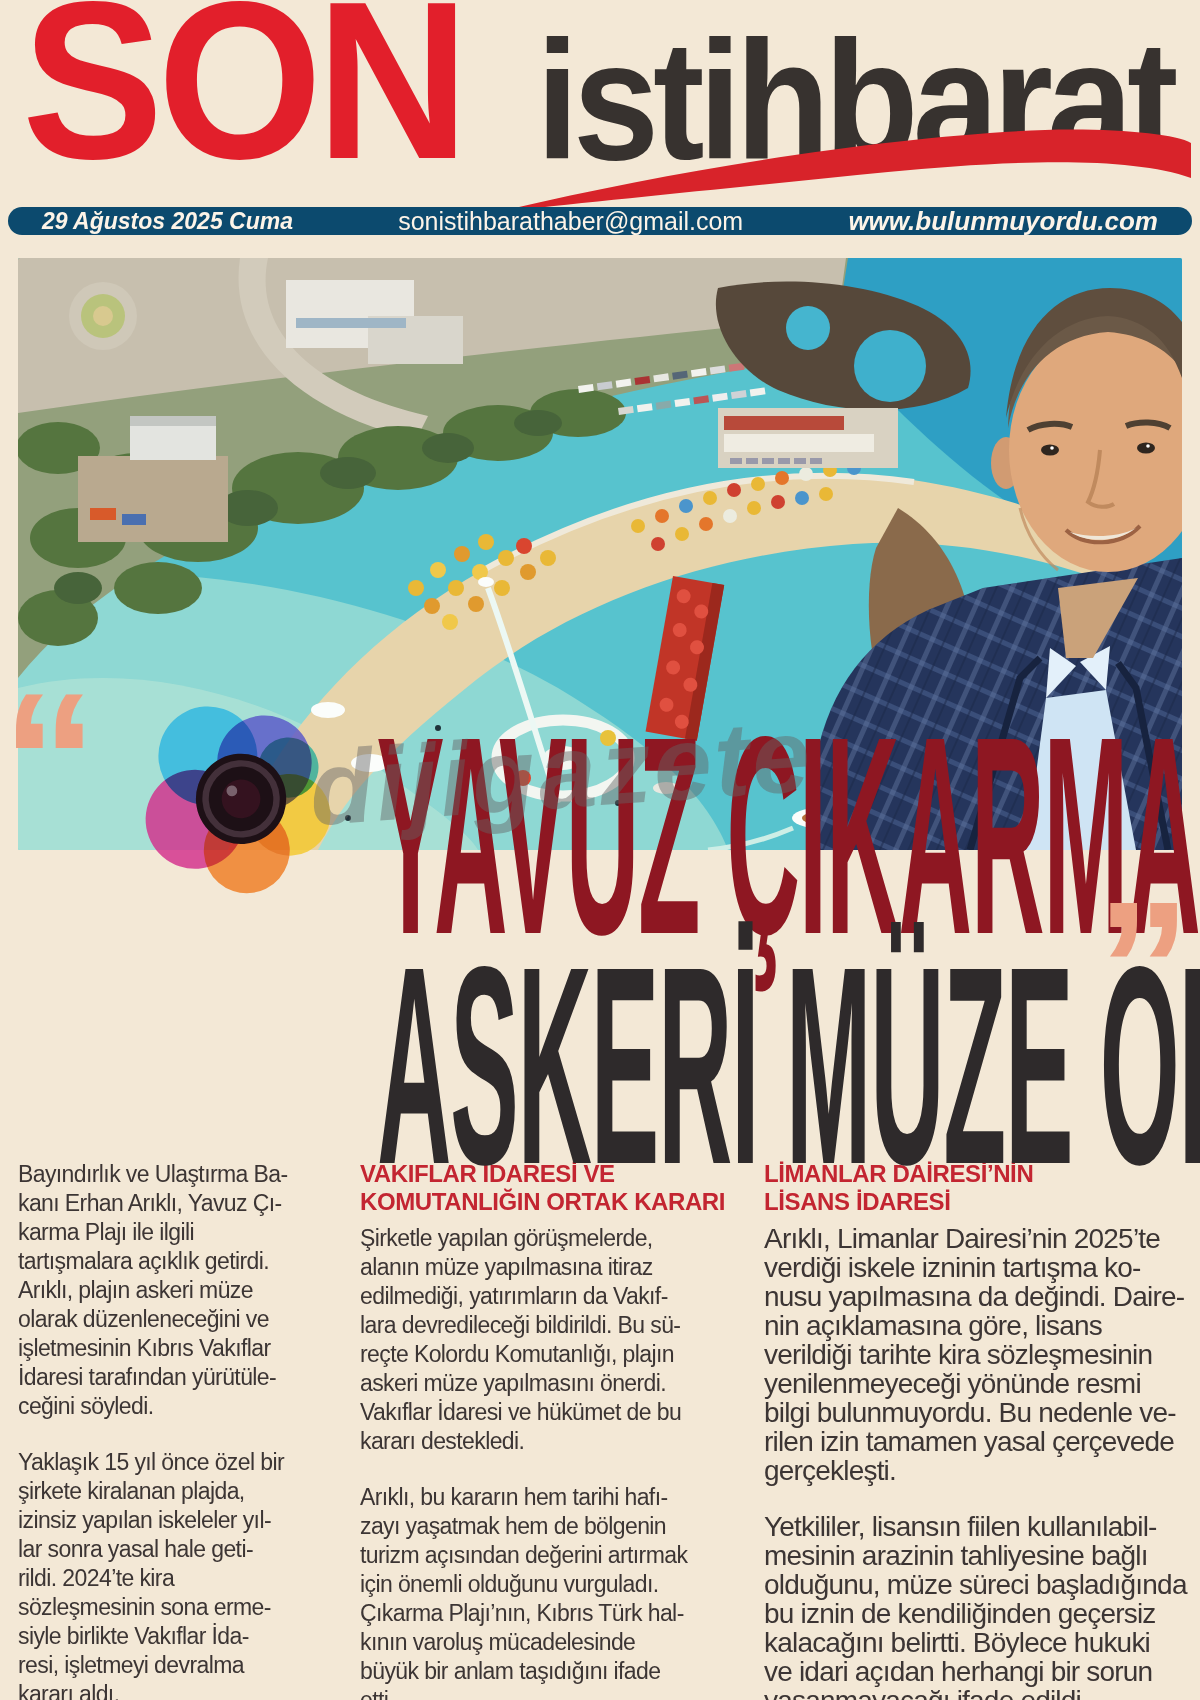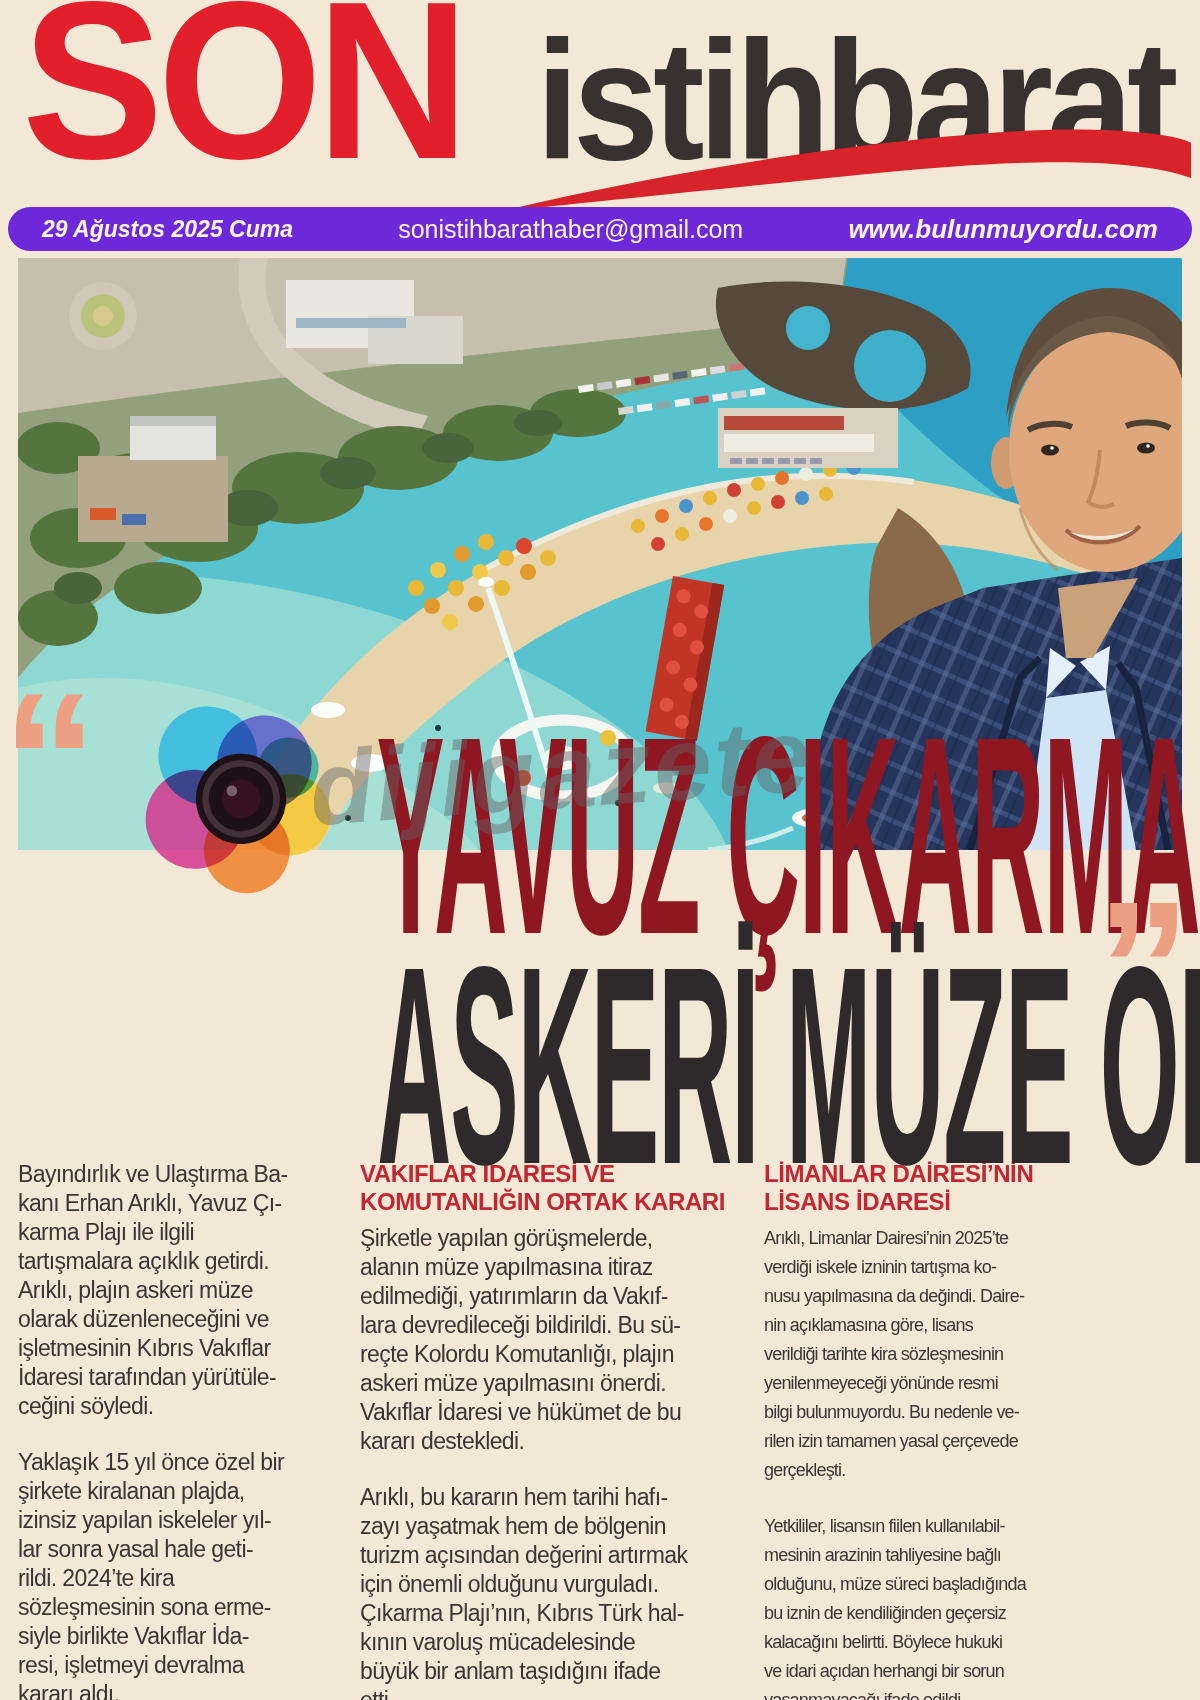--- a/index.html
+++ b/index.html
@@ -6,21 +6,21 @@
   body{background:#888;font-family:"Liberation Sans","DejaVu Sans",sans-serif;}
   .page{position:relative;width:1200px;height:1700px;margin:0 auto;background:#f3e8d6;overflow:hidden;padding-left:40px;}
 
   
   .masthead{position:absolute;left:0;top:0;width:1200px;height:205px;}
   .logo-son{position:absolute;left:22px;top:-32px;font-size:212px;line-height:212px;font-weight:bold;color:#e21f2b;letter-spacing:-6px;transform:scaleY(1.06);transform-origin:left top;}
   .logo-rest{position:absolute;left:536px;top:16px;font-size:180px;line-height:180px;font-weight:bold;color:#37322f;letter-spacing:-7px;transform:scale(.86,.94);transform-origin:left top;}
   .swoosh{position:absolute;left:490px;top:122px;width:706px;height:92px;}
 
   
-  .infobar{position:absolute;left:8px;top:207px;width:1184px;height:44px;background:#6d28d9;border-radius:23px;display:flex;align-items:center;justify-content:space-between;padding:0 34px;box-sizing:border-box;color:#fdf4e8;}
+  .infobar{position:absolute;left:8px;top:207px;width:1184px;height:28px;background:#0c4a6e;border-radius:23px;display:flex;align-items:center;justify-content:space-between;padding:0 34px;box-sizing:border-box;color:#fdf4e8;}
   .infobar .date{font-size:23px;font-weight:bold;font-style:italic;}
   .infobar .email{font-size:25px;}
   .infobar .site{font-size:26px;font-weight:bold;font-style:italic;}
 
   
   .photo{position:absolute;left:18px;top:258px;width:1164px;height:592px;overflow:hidden;border-radius:2px;z-index:5;}
   .photo svg{display:block;}
 
   
   .hl{position:absolute;left:0;width:1200px;text-align:center;z-index:10;pointer-events:none;}
@@ -37,21 +37,21 @@
   .watermark{position:absolute;left:128px;top:660px;width:1000px;display:flex;align-items:center;transform:rotate(-4deg);z-index:20;pointer-events:none;}
   .wm-text{font-size:104px;font-weight:bold;font-style:italic;color:rgba(100,100,100,.45);letter-spacing:3px;margin-left:-34px;}
 
   
   .col{position:absolute;top:1160px;color:#3c3534;}
   .col-1{left:18px;width:318px;}
   .col-2{left:360px;width:398px;}
   .col-3{left:764px;width:428px;}
   .col-heading{font-size:24px;line-height:28px;font-weight:bold;color:#c32531;text-align:left;white-space:pre-line;margin-bottom:8px;letter-spacing:-0.4px;}
   .body-par{font-size:23px;line-height:29px;letter-spacing:-0.6px;white-space:pre-line;margin:0 0 27px 0;font-weight:500;}
-  .col-3 .body-par{font-size:18px;letter-spacing:-0.8px;}
+  .col-3 .body-par{font-size:28px;letter-spacing:-0.8px;}
 </style>
 </head>
 <body>
 
 <div class="page">
 
   <div class="masthead">
     <div class="logo-son">SON</div>
     <div class="logo-rest">istihbarat</div>
     <svg class="swoosh" viewBox="0 0 706 92" xmlns="http://www.w3.org/2000/svg">

